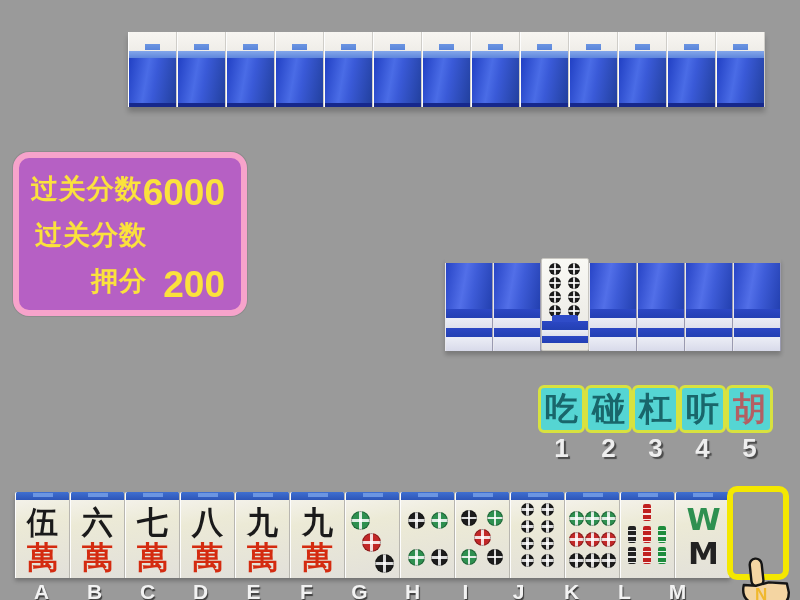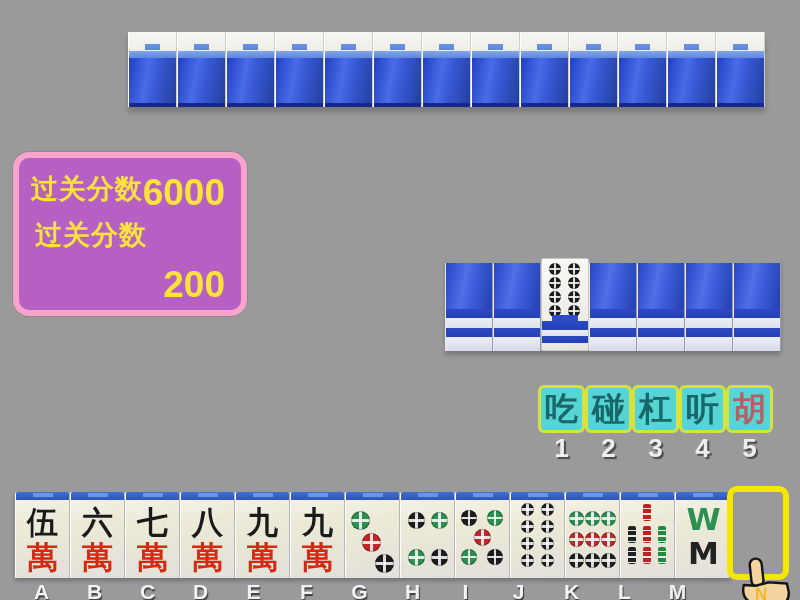--- a/index.html
+++ b/index.html
@@ -151,20 +151,21 @@
 
 <div class="score-panel">
   <div class="score-row">
     <span class="score-label">过关分数</span>
     <span class="score-value">6000</span>
   </div>
   <div class="score-row">
     <span class="score-label">过关分数</span>
   </div>
   <div class="score-row">
+    <span class="score-label">押分</span>
     <span class="score-value">200</span>
   </div>
 </div>
 
 <div class="mid-row">
   <div class="m-back"></div>
   <div class="m-back"></div>
   <div class="m-face">
     <span class="dot k" style="left:7px;top:4px;width:12px;height:12px"></span>
     <span class="dot k" style="left:26px;top:4px;width:12px;height:12px"></span>

